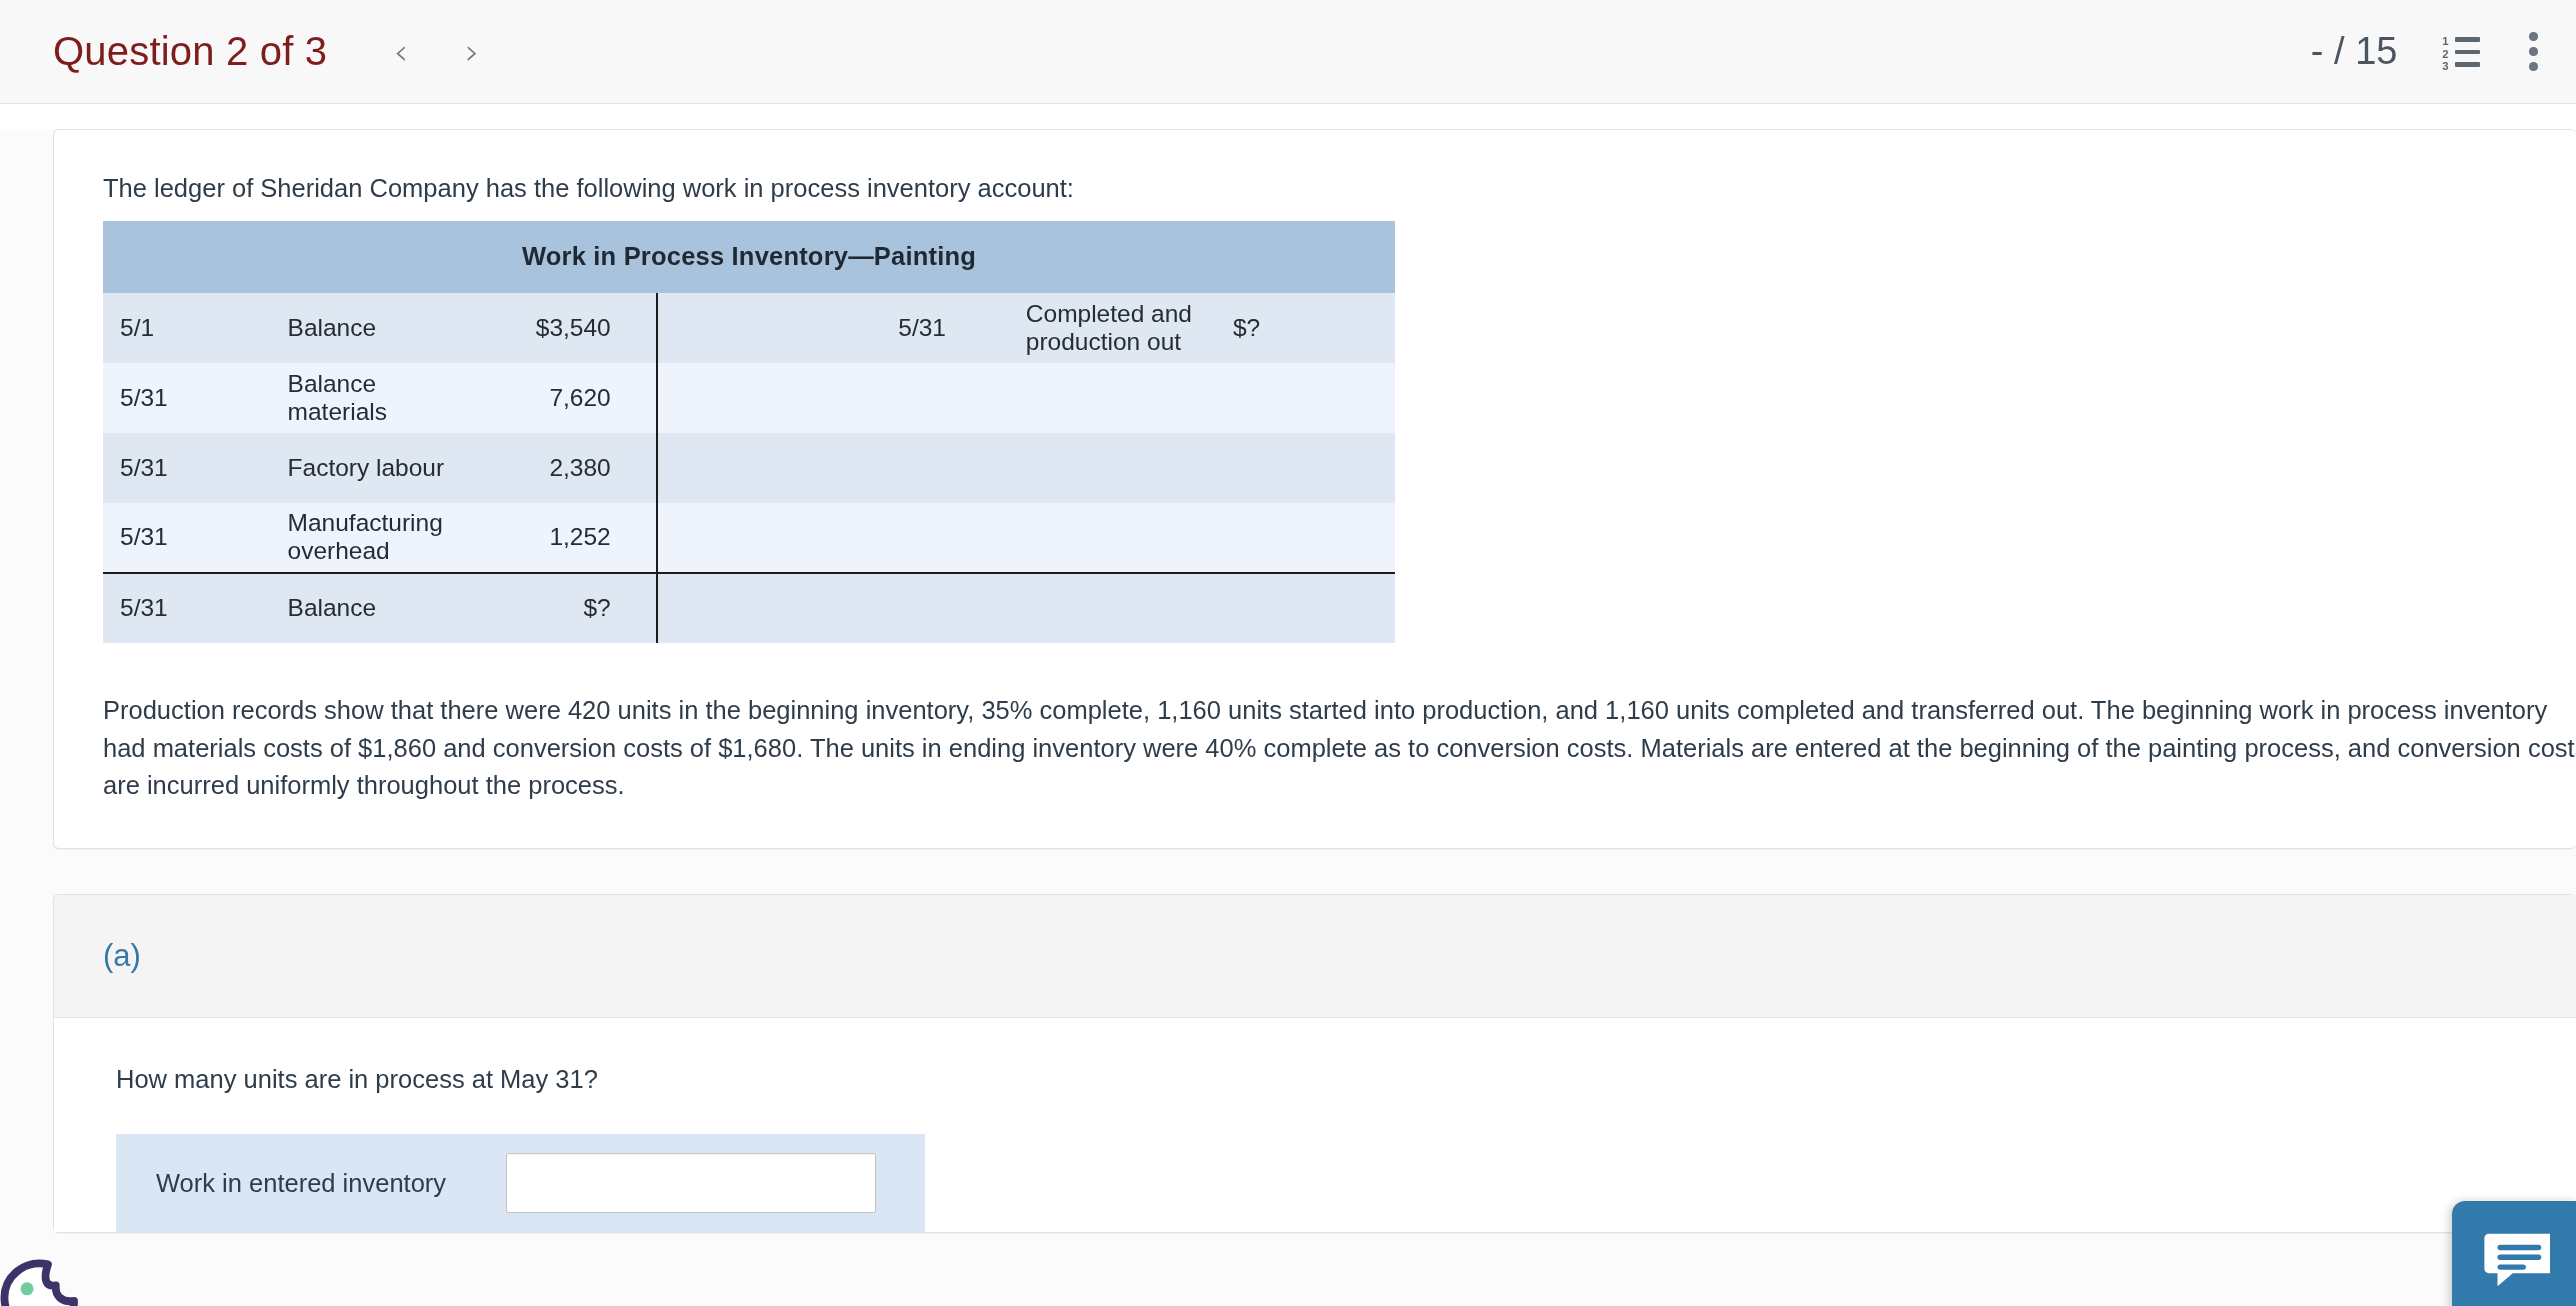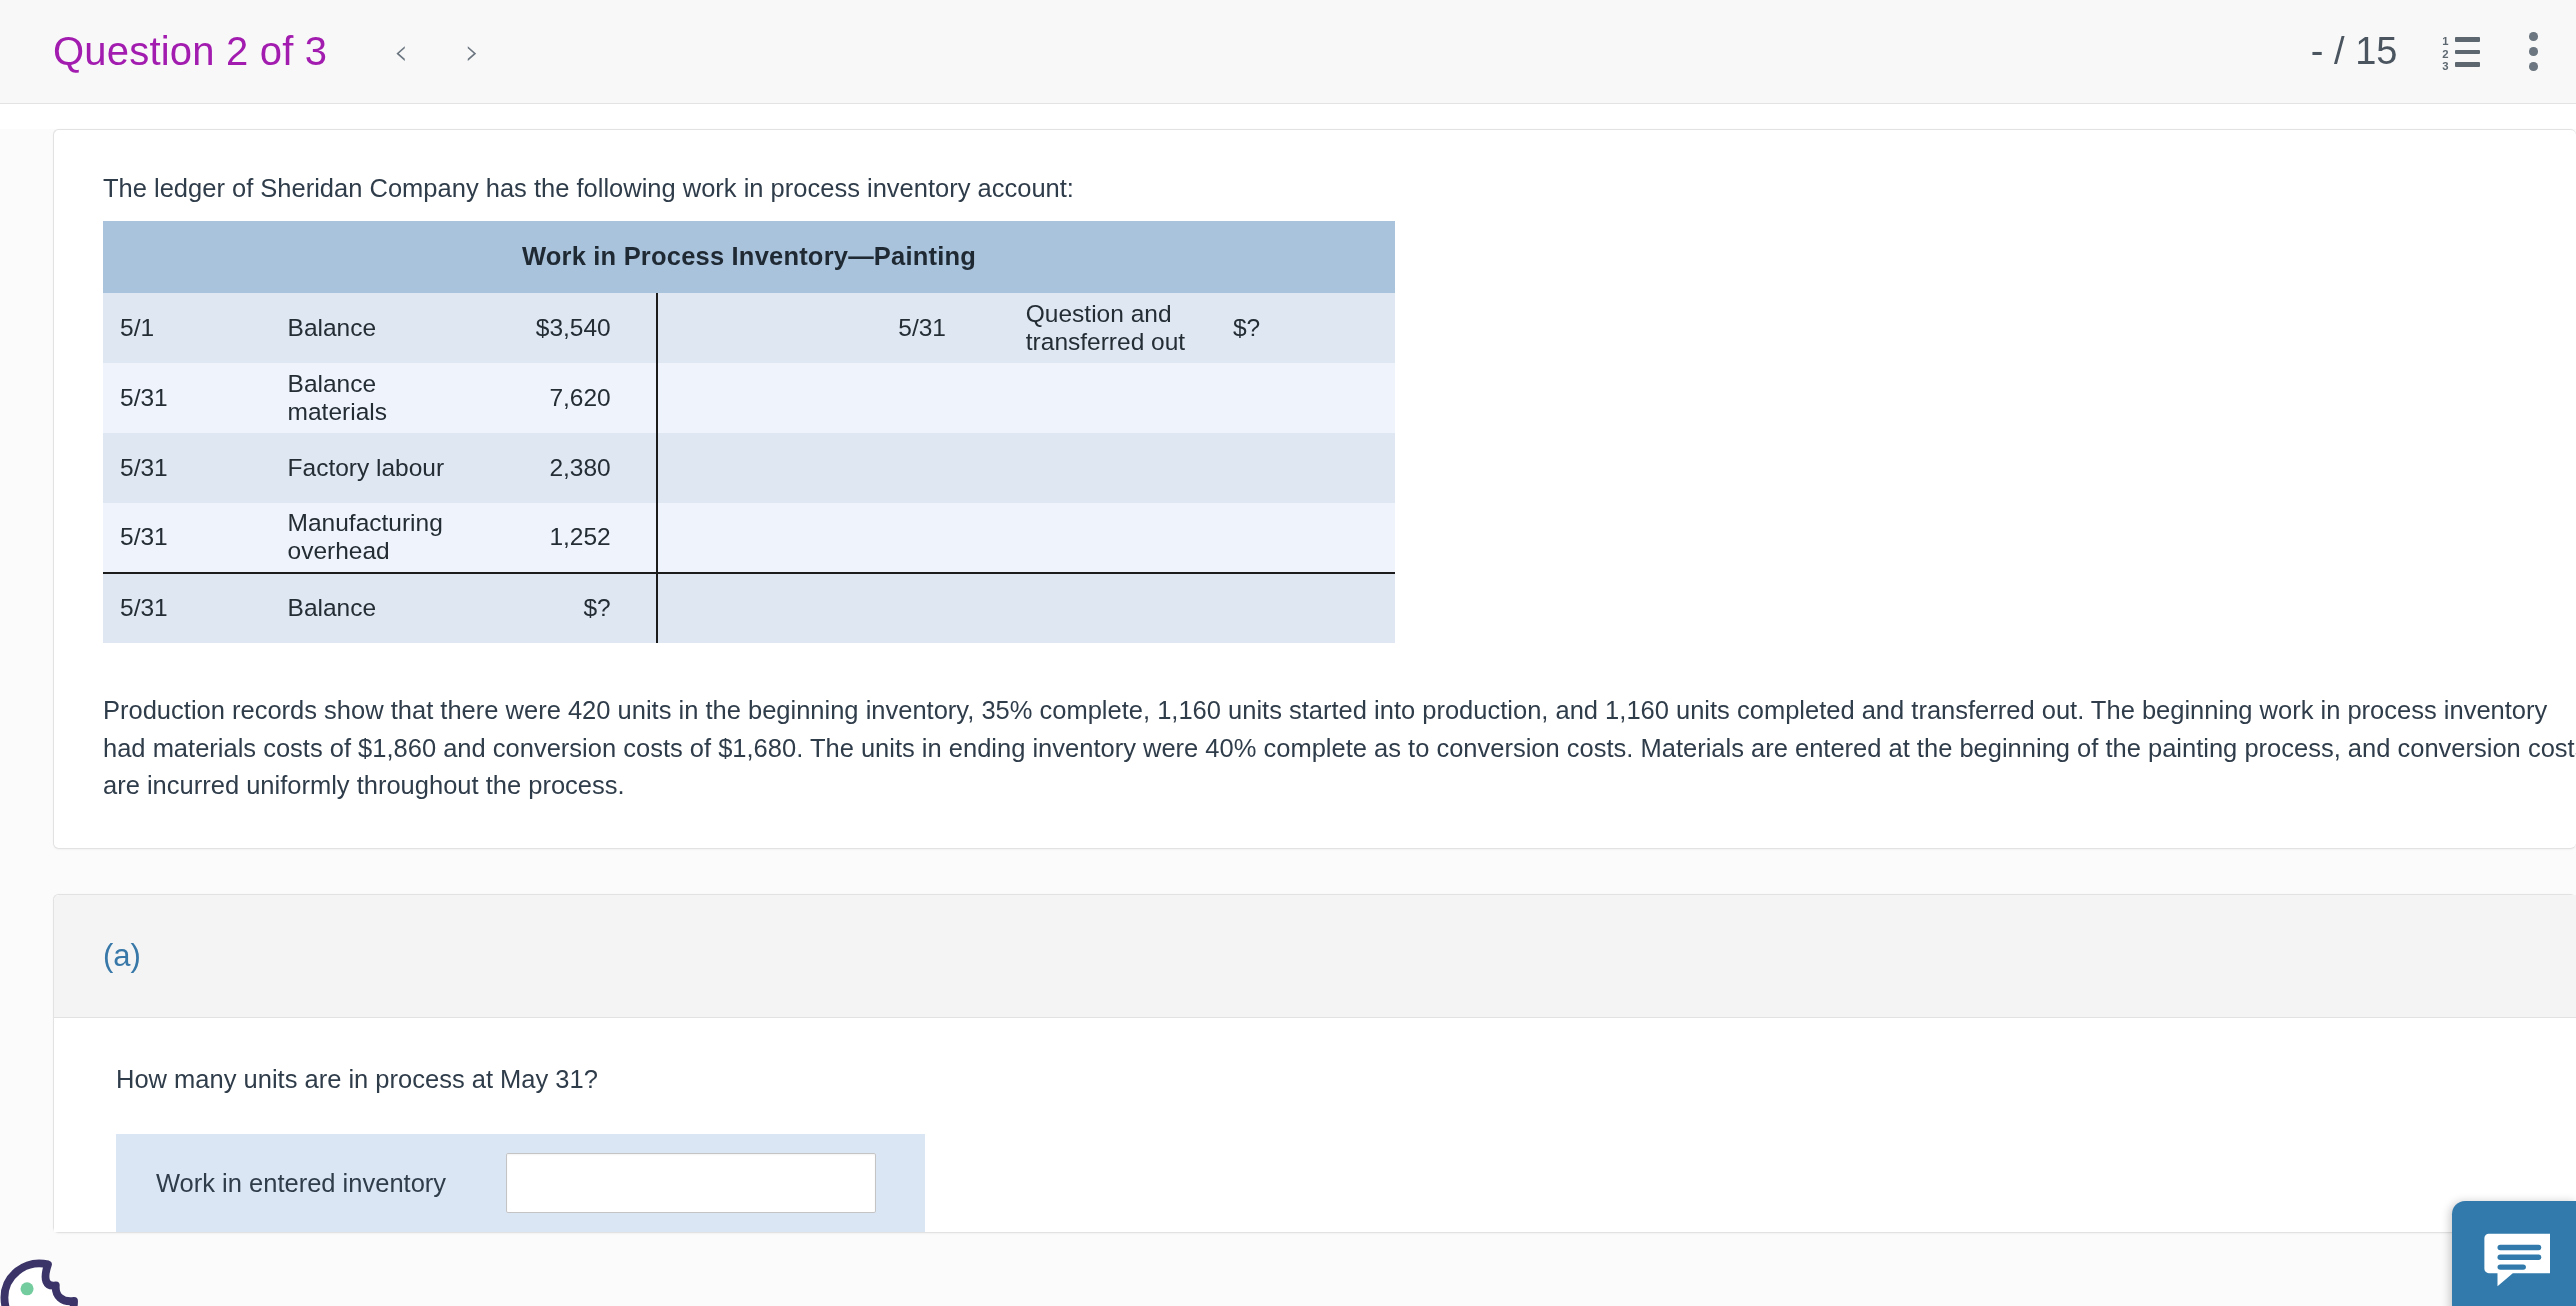--- a/index.html
+++ b/index.html
@@ -17,21 +17,21 @@
     height: 104px;
     background: #f8f8f8;
     border-bottom: 1.9px solid #e3e3e3;
     display: flex;
     align-items: center;
     padding: 0 34px 0 53px;
   }
   .q-title {
     font-size: 40px;
     font-weight: 400;
-    color: #a21caf;
+    color: #7f1d1d;
     letter-spacing: 0.2px;
     white-space: nowrap;
   }
   .nav-arrows {
     display: flex;
     align-items: center;
     margin-left: 57px;
     gap: 38px;
   }
   .nav-arrow {
@@ -262,21 +262,21 @@
           <tr>
         <th class="t-head" colspan="7">Work in Process Inventory—Painting</th>
       </tr>
 
       <tr class="t-row t-row-dark">
         <td class="c-date">5/1</td>
         <td class="c-desc">Balance</td>
         <td class="c-amt">$3,540</td>
         <td class="c-div"></td>
         <td class="c-date2">5/31</td>
-        <td class="c-desc2">Question and transferred out</td>
+        <td class="c-desc2">Completed and production out</td>
         <td class="c-amt2">$?</td>
       </tr>
 
       <tr class="t-row t-row-light">
         <td class="c-date">5/31</td>
         <td class="c-desc">Balance materials</td>
         <td class="c-amt">7,620</td>
         <td class="c-div"></td>
         <td class="c-date2"></td>
         <td class="c-desc2"></td>

